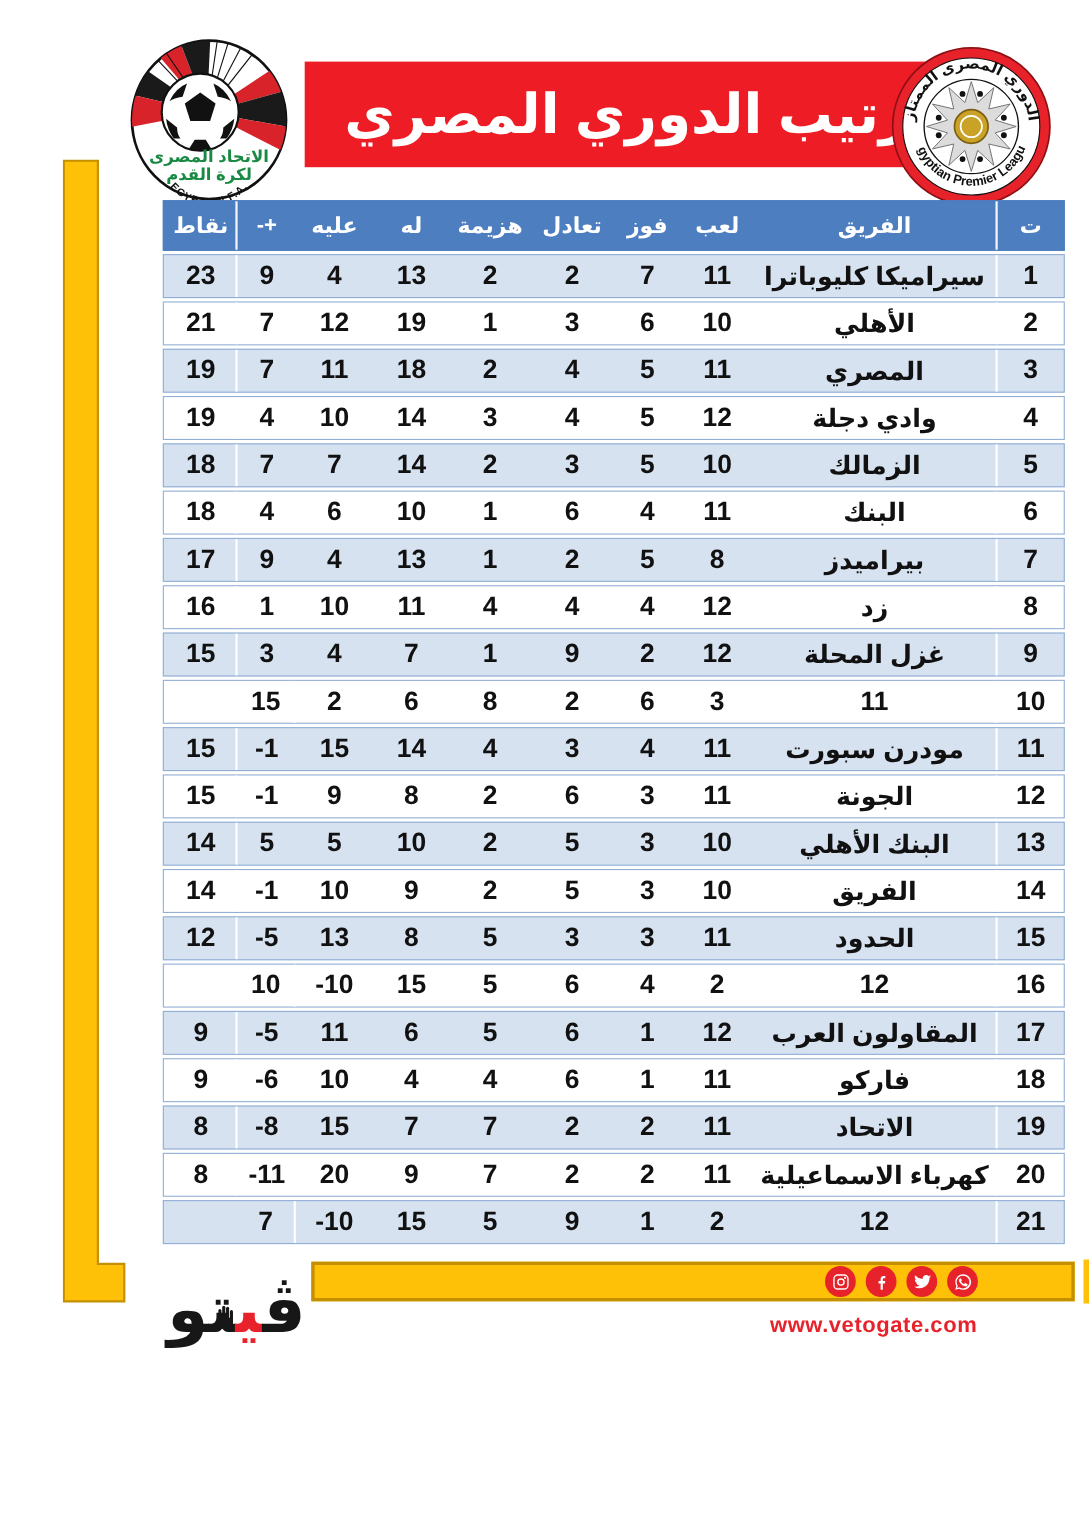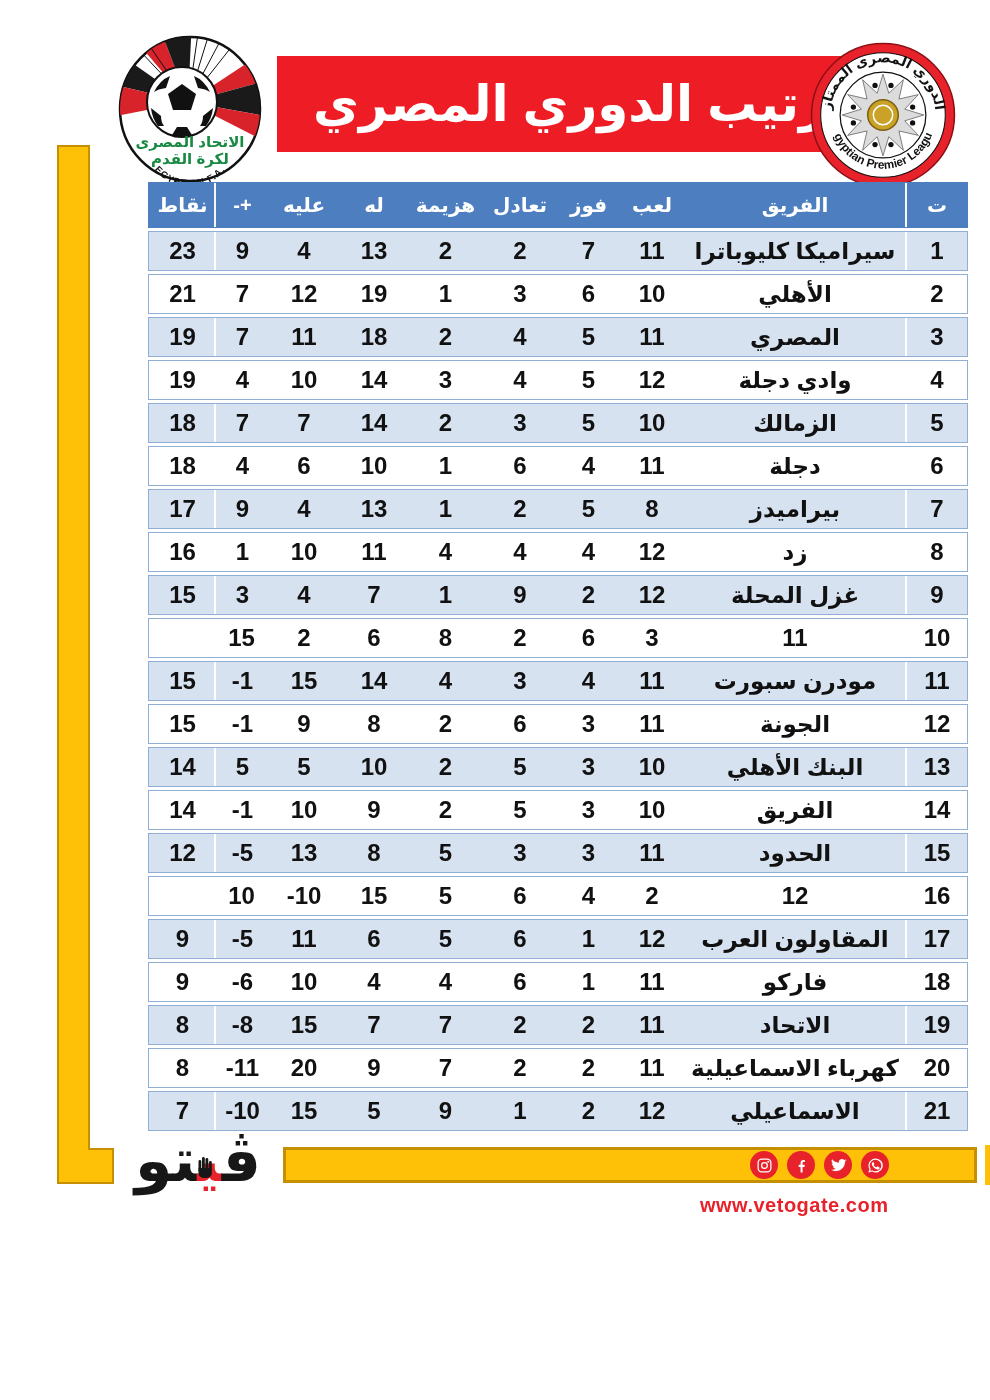--- a/index.html
+++ b/index.html
@@ -29,22 +29,22 @@
   .thead .cell{color:#fff;font-weight:bold;font-size:20px;display:flex;align-items:center;justify-content:center;}
   .trow{height:40px;margin-top:3px;border:1px solid #91aed4;box-sizing:border-box;background:#fff;}
   .tbody .trow:nth-child(odd){background:#d7e2f0;}
   .cell{display:flex;align-items:center;justify-content:center;overflow:hidden;}
   .cell.num{direction:ltr;font-weight:bold;font-size:24px;color:#111;}
   .cell.team{font-weight:bold;font-size:23px;color:#111;white-space:nowrap;}
   .cell:first-child{border-left:2px solid rgba(255,255,255,.95);}
   .cell:last-child{border-right:2px solid rgba(255,255,255,.95);}
   
   .veto-logo{
-    position:absolute;left:118px;top:1118px;width:160px;height:86px;
-    text-align:center;direction:rtl;font-weight:900;font-size:60px;line-height:86px;color:#171717;
+    position:absolute;left:118px;top:1148px;width:160px;height:86px;
+    text-align:right;direction:rtl;font-weight:900;font-size:60px;line-height:86px;color:#171717;
   }
   .veto-logo .p2{color:#e8222a;}
   .veto-hand{position:absolute;left:76px;top:-2px;}
   .social{position:absolute;left:464px;top:1px;display:flex;gap:9px;}
   .sicon{width:28px;height:28px;border-radius:50%;background:#e8222a;display:flex;align-items:center;justify-content:center;}
   .website{
     position:absolute;left:700px;top:1194px;width:215px;text-align:left;
     color:#e8222a;font-size:20px;font-weight:bold;letter-spacing:.5px;
   }
 </style>
@@ -207,21 +207,21 @@
           <div class="cell num">5</div>
           <div class="cell num">3</div>
           <div class="cell num">2</div>
           <div class="cell num">14</div>
           <div class="cell num">7</div>
           <div class="cell num">7</div>
           <div class="cell num">18</div>
         </div>
         <div class="rowgrid trow">
           <div class="cell num">6</div>
-          <div class="cell team">دجلة</div>
+          <div class="cell team">البنك</div>
           <div class="cell num">11</div>
           <div class="cell num">4</div>
           <div class="cell num">6</div>
           <div class="cell num">1</div>
           <div class="cell num">10</div>
           <div class="cell num">6</div>
           <div class="cell num">4</div>
           <div class="cell num">18</div>
         </div>
         <div class="rowgrid trow">
@@ -385,21 +385,20 @@
           <div class="cell num">2</div>
           <div class="cell num">2</div>
           <div class="cell num">7</div>
           <div class="cell num">9</div>
           <div class="cell num">20</div>
           <div class="cell num">-11</div>
           <div class="cell num">8</div>
         </div>
         <div class="rowgrid trow">
           <div class="cell num">21</div>
-          <div class="cell team">الاسماعيلي</div>
           <div class="cell num">12</div>
           <div class="cell num">2</div>
           <div class="cell num">1</div>
           <div class="cell num">9</div>
           <div class="cell num">5</div>
           <div class="cell num">15</div>
           <div class="cell num">-10</div>
           <div class="cell num">7</div>
         </div>
       </div>

